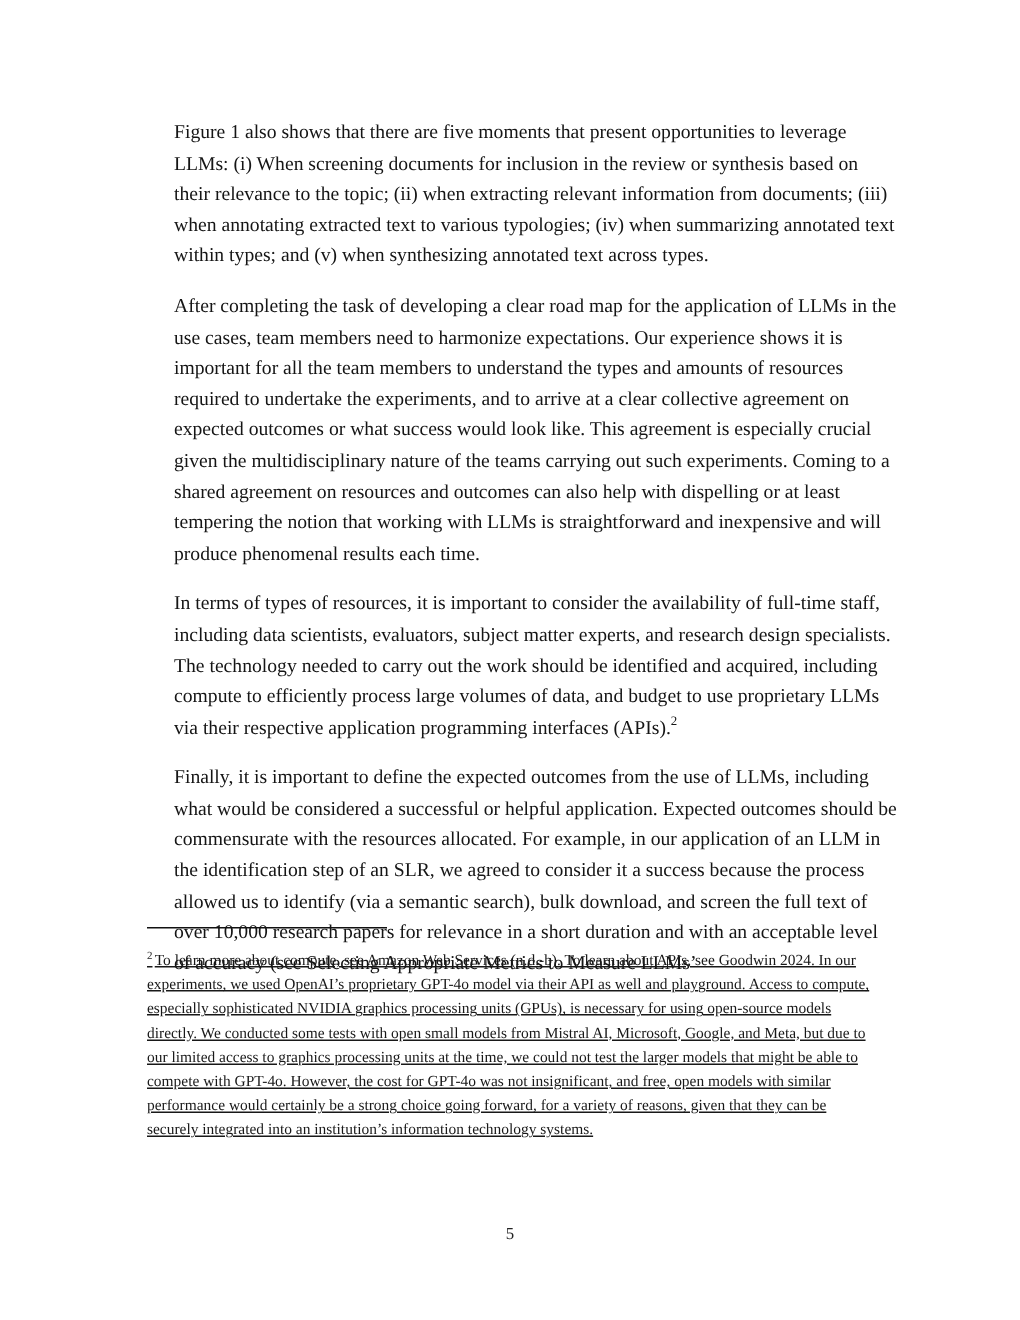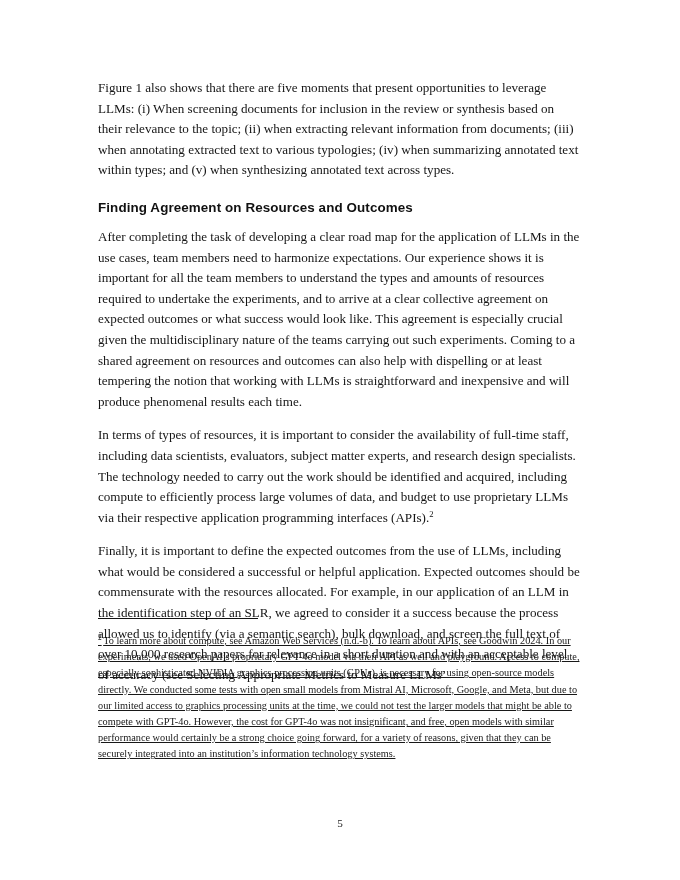--- a/index.html
+++ b/index.html
@@ -18,21 +18,21 @@
   .page {
     position: relative;
     width: 680px;
     height: 880px;
     background: #ffffff;
     box-sizing: border-box;
   }
 
   .content {
     position: absolute;
-    left: 98px;
+    left: 116px;
     top: 78px;
     width: 482px;
   }
 
   p.body-par {
     margin: 0 0 13px 0;
     font-size: 13.1px;
     line-height: 20.6px;
     text-align: left;
     color: #151515;
@@ -100,21 +100,20 @@
 </style>
 </head>
 <body>
 
 <div class="page">
 
   <div class="content">
 
     <p class="body-par">Figure 1 also shows that there are five moments that present opportunities to leverage LLMs: (i) When screening documents for inclusion in the review or synthesis based on their relevance to the topic; (ii) when extracting relevant information from documents; (iii) when annotating extracted text to various typologies; (iv) when summarizing annotated text within types; and (v) when synthesizing annotated text across types.</p>
 
-    <h2 class="section-heading">Finding Agreement on Resources and Outcomes</h2>
 
     <p class="body-par">After completing the task of developing a clear road map for the application of LLMs in the use cases, team members need to harmonize expectations. Our experience shows it is important for all the team members to understand the types and amounts of resources required to undertake the experiments, and to arrive at a clear collective agreement on expected outcomes or what success would look like. This agreement is especially crucial given the multidisciplinary nature of the teams carrying out such experiments. Coming to a shared agreement on resources and outcomes can also help with dispelling or at least tempering the notion that working with LLMs is straightforward and inexpensive and will produce phenomenal results each time.</p>
 
     <p class="body-par"><span>In terms of types of resources, it is important to consider the availability of full-time staff, including data scientists, evaluators, subject matter experts, and research design specialists. The technology needed to carry out the work should be identified and acquired, including compute to efficiently process large volumes of data, and budget to use proprietary LLMs via their respective application programming interfaces (APIs).</span><sup class="fn-ref">2</sup></p>
 
     <p class="body-par">Finally, it is important to define the expected outcomes from the use of LLMs, including what would be considered a successful or helpful application. Expected outcomes should be commensurate with the resources allocated. For example, in our application of an LLM in the identification step of an SLR, we agreed to consider it a success because the process allowed us to identify (via a semantic search), bulk download, and screen the full text of over 10,000 research papers for relevance in a short duration and with an acceptable level of accuracy (see Selecting Appropriate Metrics to Measure LLMs’</p>
 
   </div>
 
   <div class="footnote-block">

